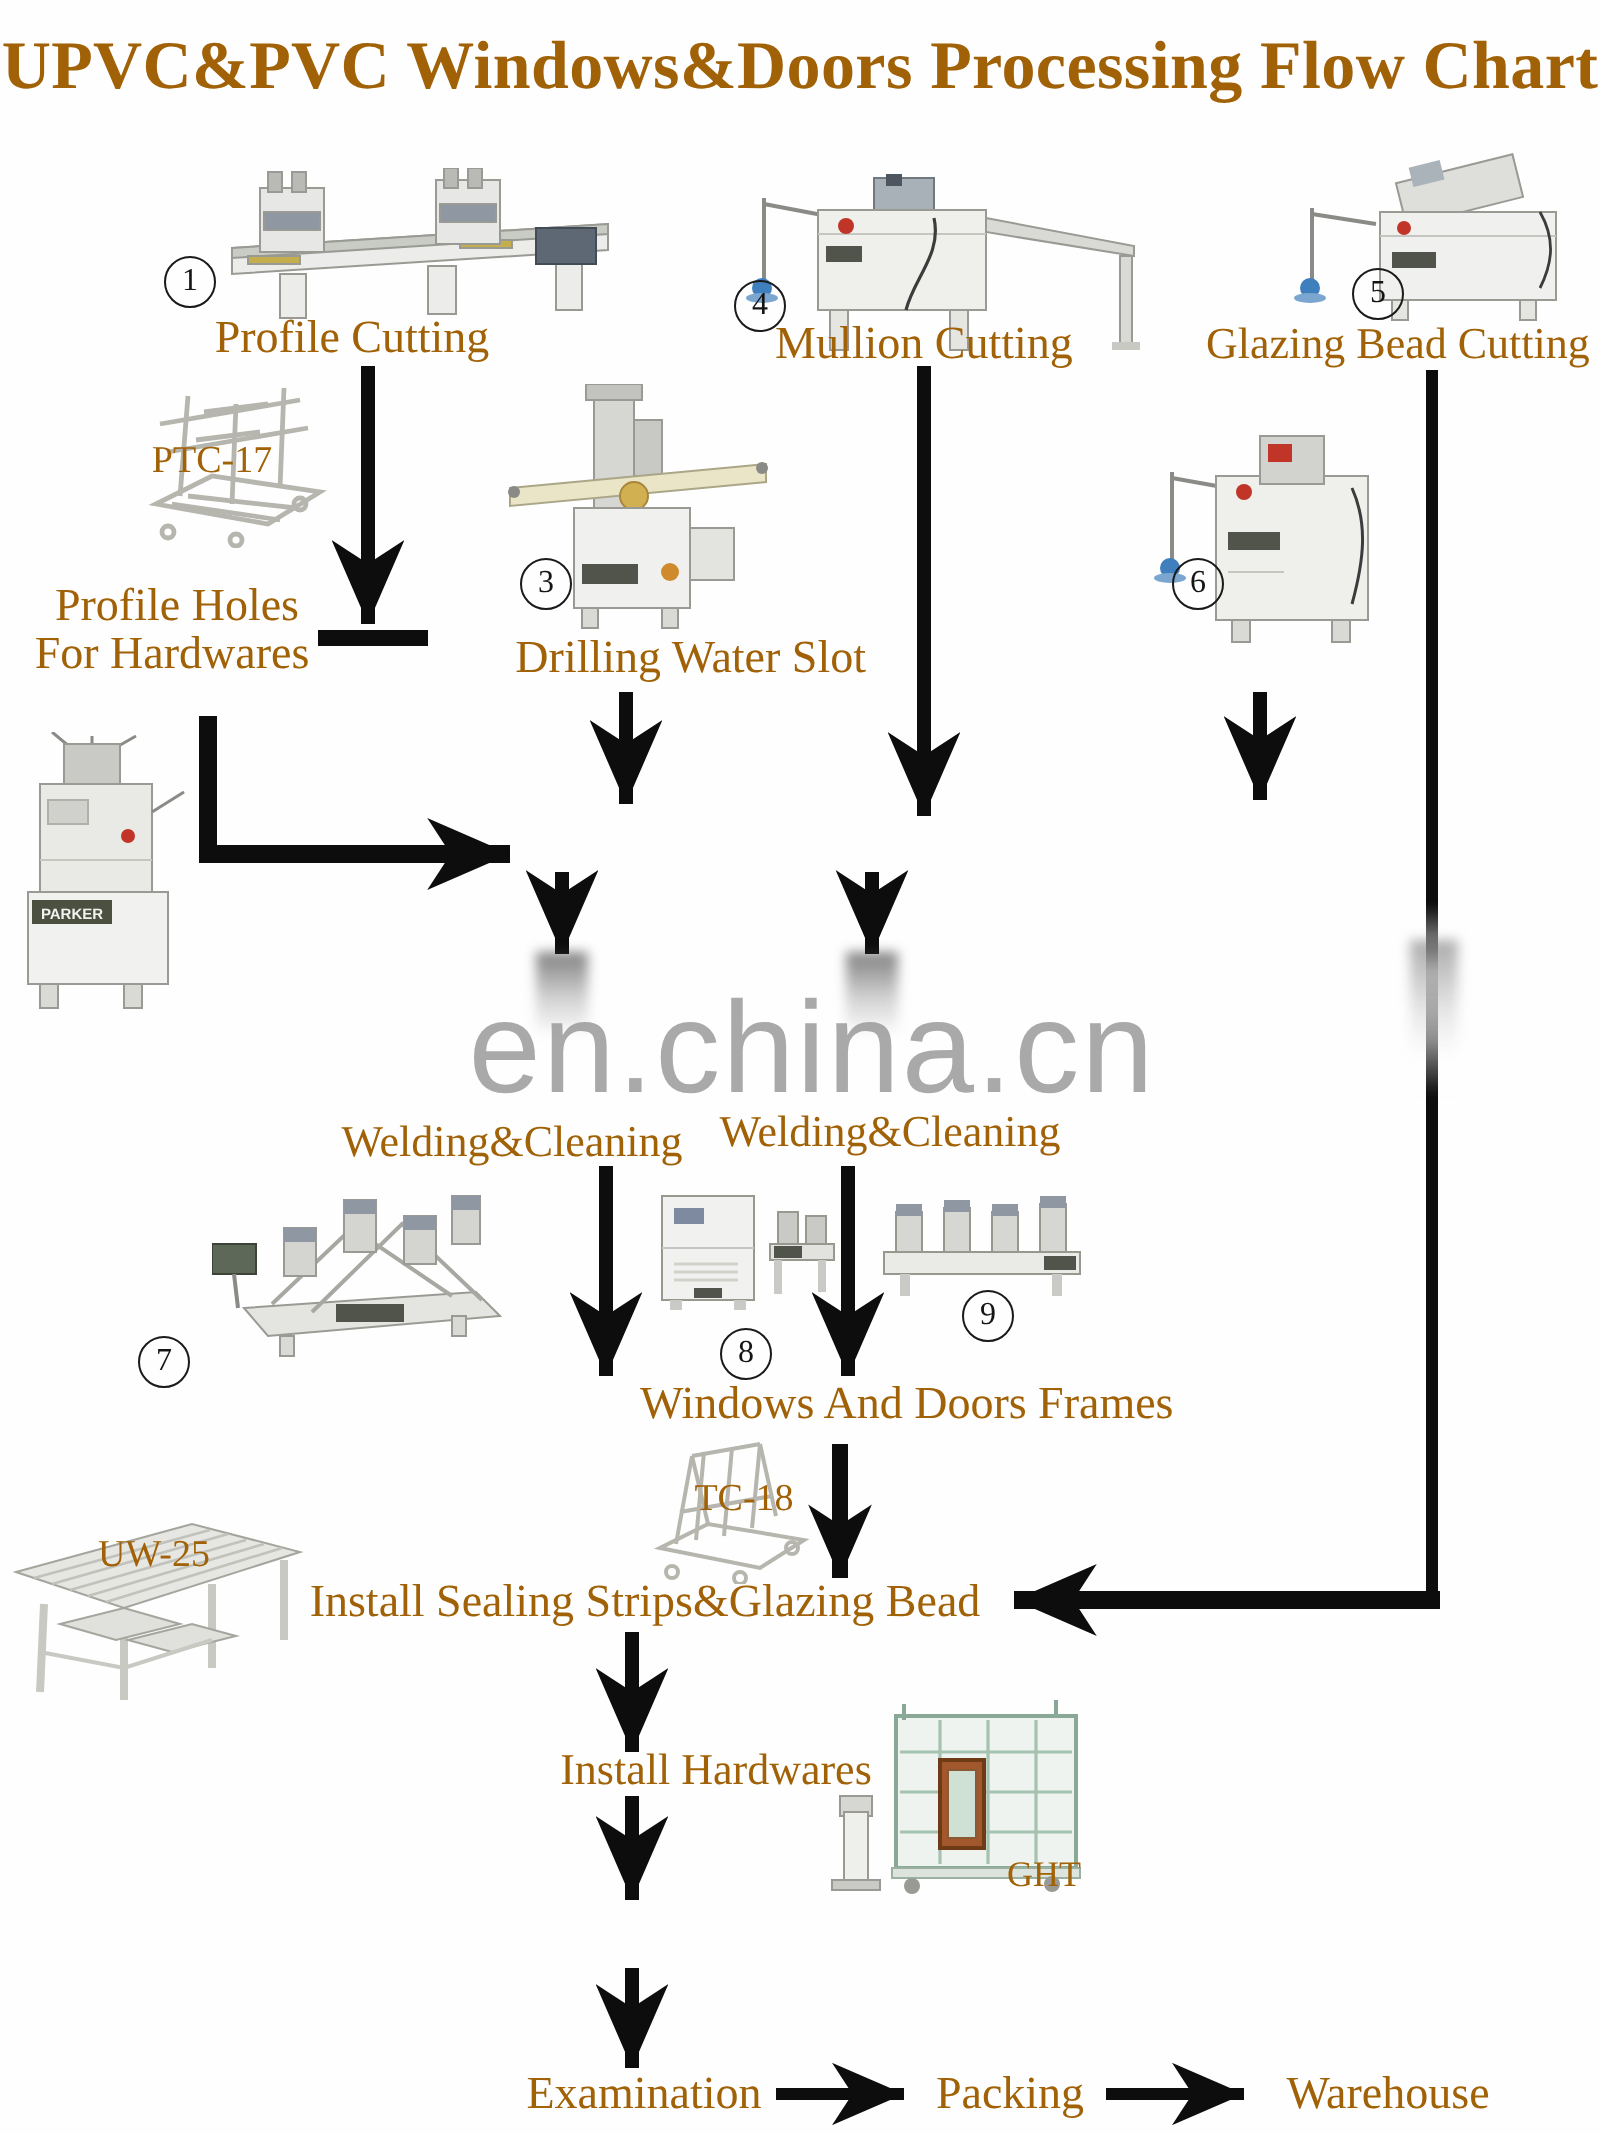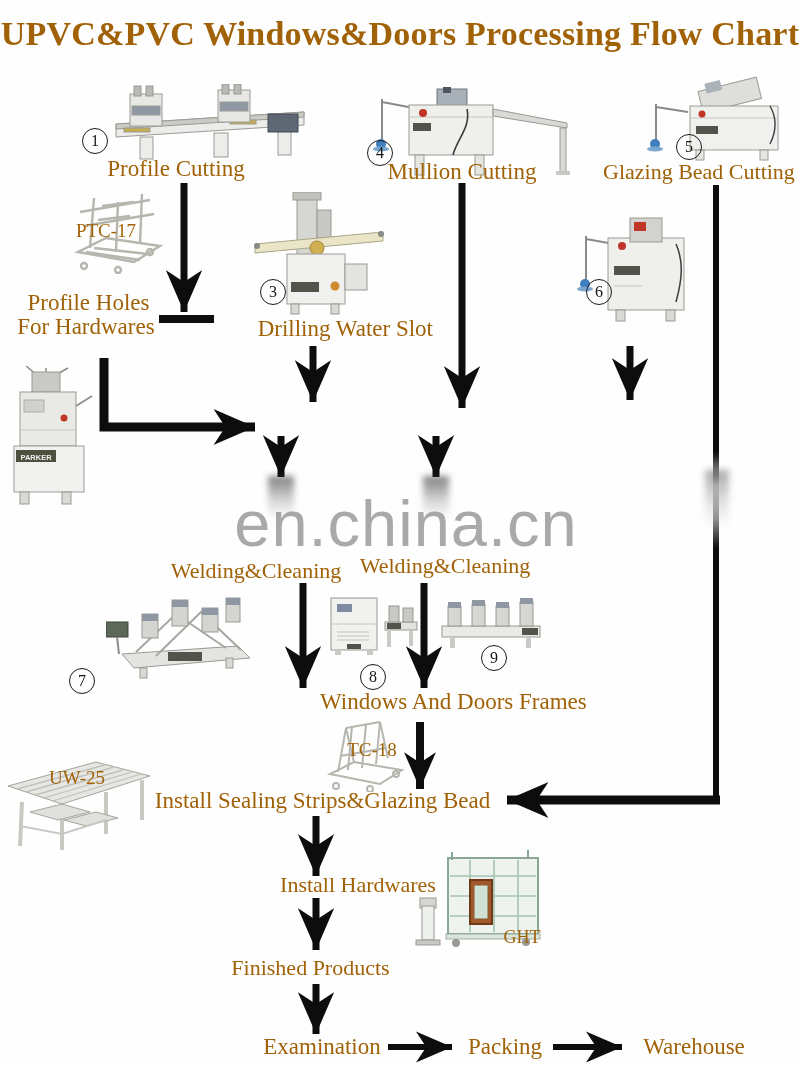--- a/index.html
+++ b/index.html
@@ -339,21 +339,20 @@
   <div class="lbl big" style="left:320px;top:690px;width:262px;">Windows And Doors Frames</div>
 
   <div class="lbl mod" style="left:342px;top:740px;width:60px;">TC-18</div>
   <div class="lbl mod" style="left:46px;top:768px;width:62px;">UW-25</div>
 
   <div class="lbl big" style="left:150px;top:789px;width:345px;">Install  Sealing Strips&amp;Glazing Bead</div>
 
   <div class="lbl mid" style="left:233px;top:873px;width:166px;margin-left:42px;">Install Hardwares</div>
   <div class="lbl" style="left:498px;top:928px;width:48px;font-size:18px;">GHT</div>
 
-  <div class="lbl mid" style="left:228px;top:956px;width:165px;">Finished Products</div>
 
   <div class="lbl big" style="left:256px;top:1035px;width:132px;">Examination</div>
   <div class="lbl big" style="left:455px;top:1035px;width:100px;">Packing</div>
   <div class="lbl big" style="left:630px;top:1035px;width:128px;">Warehouse</div>
 
   <div class="numcircle" style="left:82px;top:128px;">1</div>
   <div class="numcircle" style="left:260px;top:279px;">3</div>
   <div class="numcircle" style="left:367px;top:140px;">4</div>
   <div class="numcircle" style="left:676px;top:134px;">5</div>
   <div class="numcircle" style="left:586px;top:279px;">6</div>

